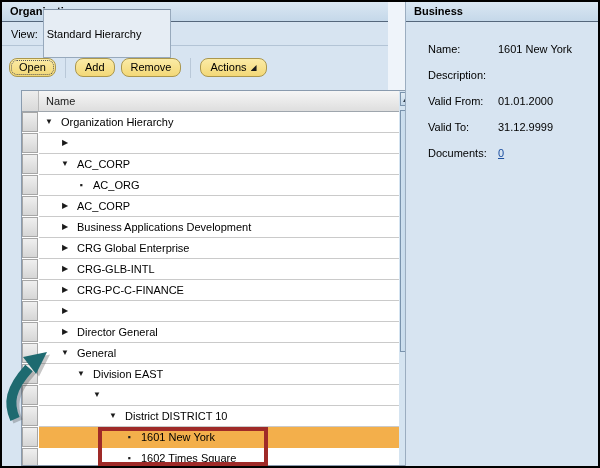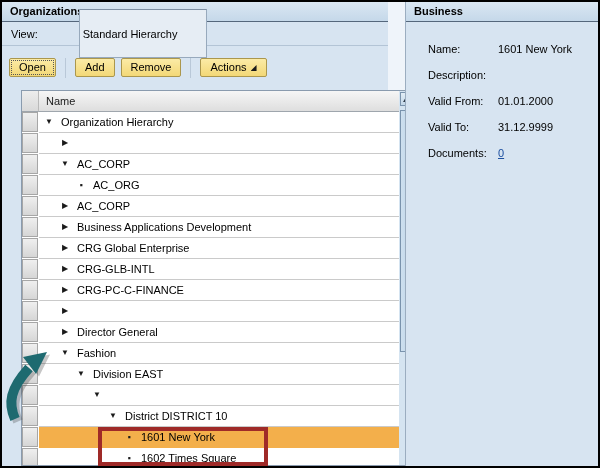--- a/index.html
+++ b/index.html
@@ -11,25 +11,25 @@
   
   .org-panel{position:absolute;left:0;top:0;width:386px;height:464px;background:#D7E4F1;}
   .panel-header{height:19px;line-height:19px;padding-left:8px;font-weight:bold;
                 background:linear-gradient(180deg,#DAE7F3,#C5D8E9);
                 border-bottom:1px solid #55677C;}
   .view-row{height:23px;display:flex;align-items:center;padding-left:9px;
             border-bottom:1px solid #B3C4D6;}
   .view-label{margin-right:5px;}
   .view-input{width:120px;height:15px;font-size:11px;font-family:inherit;
               background:#E6EDF4;border:1px solid #97A9BC;border-top-color:#7E90A4;
-              padding:16px 3px;color:#000;margin-left:36px;}
+              padding:16px 3px;color:#000;}
   .toolbar{height:43px;display:flex;align-items:center;padding-left:7px;}
   .btn{height:19px;padding:0 9px;font-size:11px;font-family:inherit;color:#000;
        background:linear-gradient(180deg,#FBEBA6,#F3D877);
-       border:1px solid #AB974D;border-radius:2px;cursor:pointer;line-height:15px;}
+       border:1px solid #AB974D;border-radius:8px;cursor:pointer;line-height:15px;}
   .btn.focused{outline:1px dotted #555;outline-offset:-3px;}
   .btn + .btn{margin-left:6px;}
   .vsep{width:1px;height:20px;background:#B9C8D8;margin:0 9px;}
   .menu-tri{display:inline-block;width:6px;height:6px;margin-left:4px;background:#1A1A1A;
             clip-path:polygon(100% 0,0 100%,100% 100%);vertical-align:baseline;}
 
   
   .tree{position:absolute;left:19px;top:88px;width:393px;height:376px;background:#fff;
         border:1px solid #8A9BAE;box-sizing:border-box;}
   .tree-inner{position:absolute;left:0;top:0;right:14px;bottom:0;overflow:hidden;}
@@ -177,21 +177,21 @@
               <div class="gutter-cell"></div>
               <div class="row-content" style="padding-left: 20px;">
                 <span class="node-icon tri">▶</span>
                 <span class="row-label">Director General</span>
               </div>
             </div>
             <div class="tree-row">
               <div class="gutter-cell"></div>
               <div class="row-content" style="padding-left: 20px;">
                 <span class="node-icon tri">▼</span>
-                <span class="row-label">Fashion</span>
+                <span class="row-label">General</span>
               </div>
             </div>
             <div class="tree-row">
               <div class="gutter-cell"></div>
               <div class="row-content" style="padding-left: 36px;">
                 <span class="node-icon tri">▼</span>
                 <span class="row-label">Division EAST</span>
               </div>
             </div>
             <div class="tree-row">

